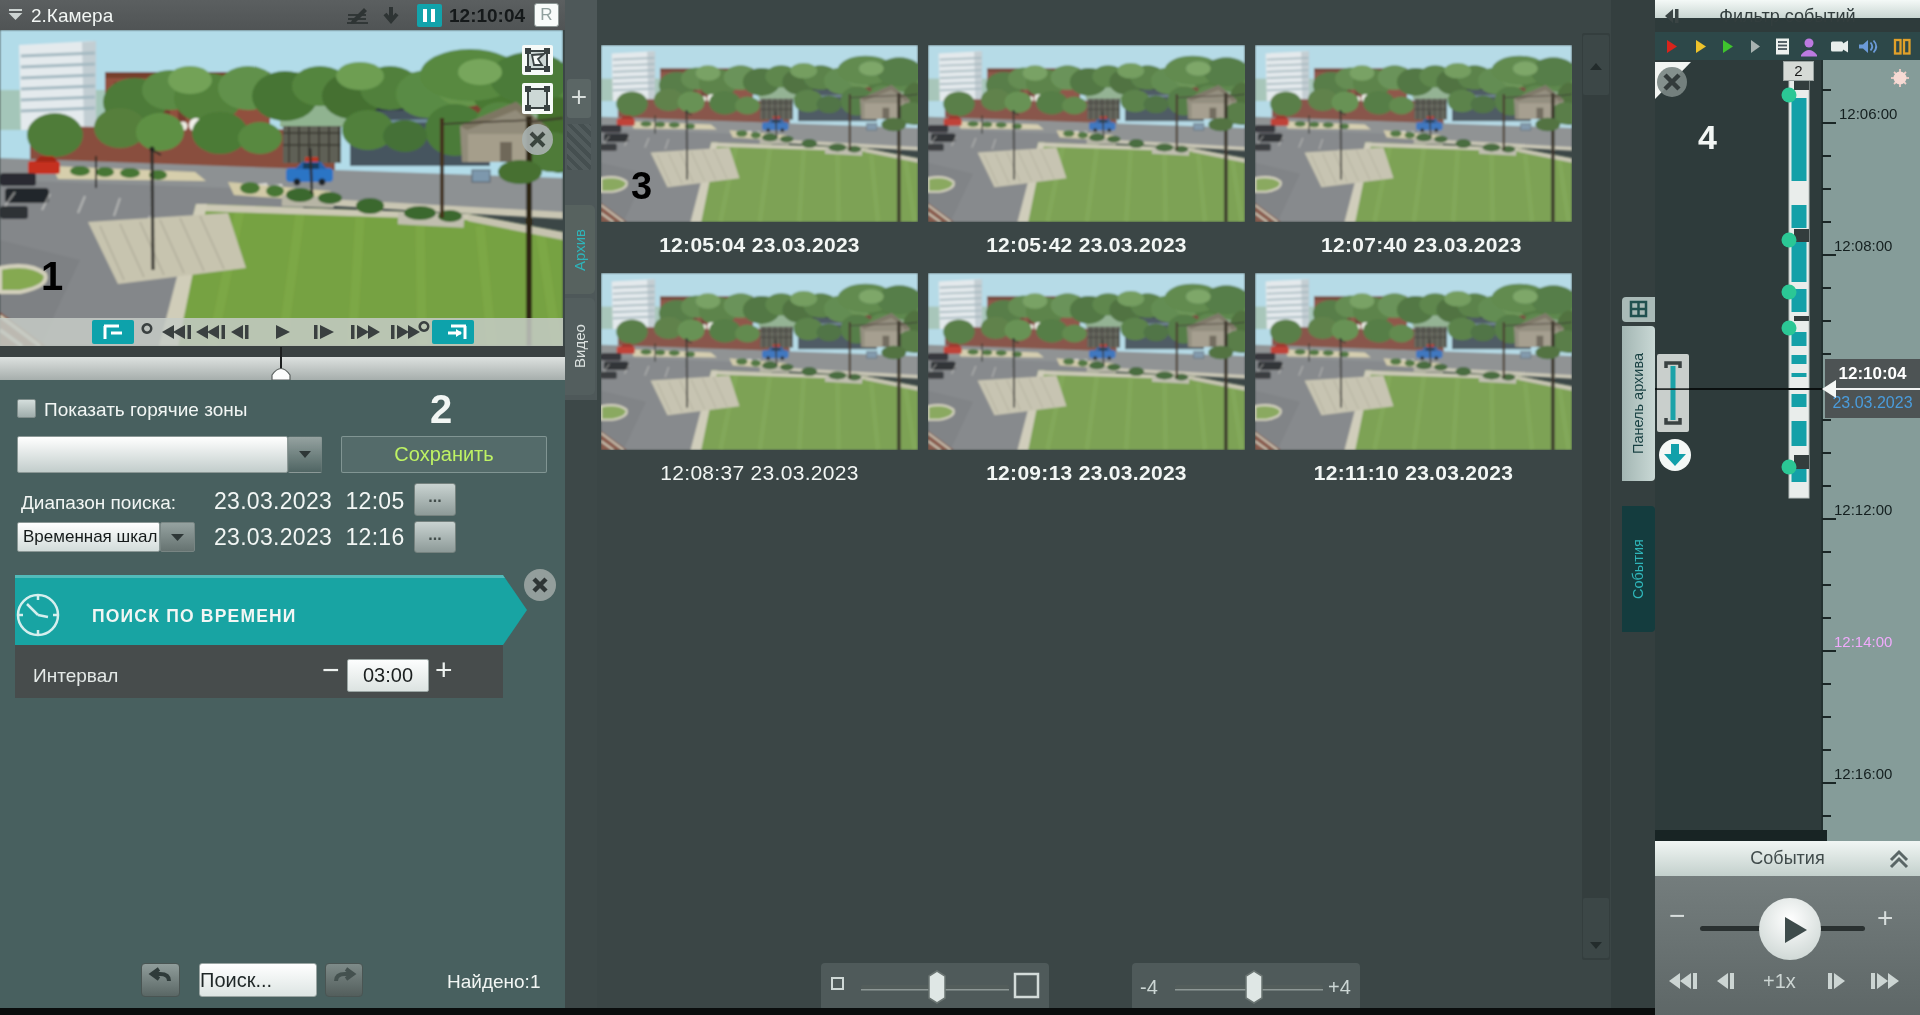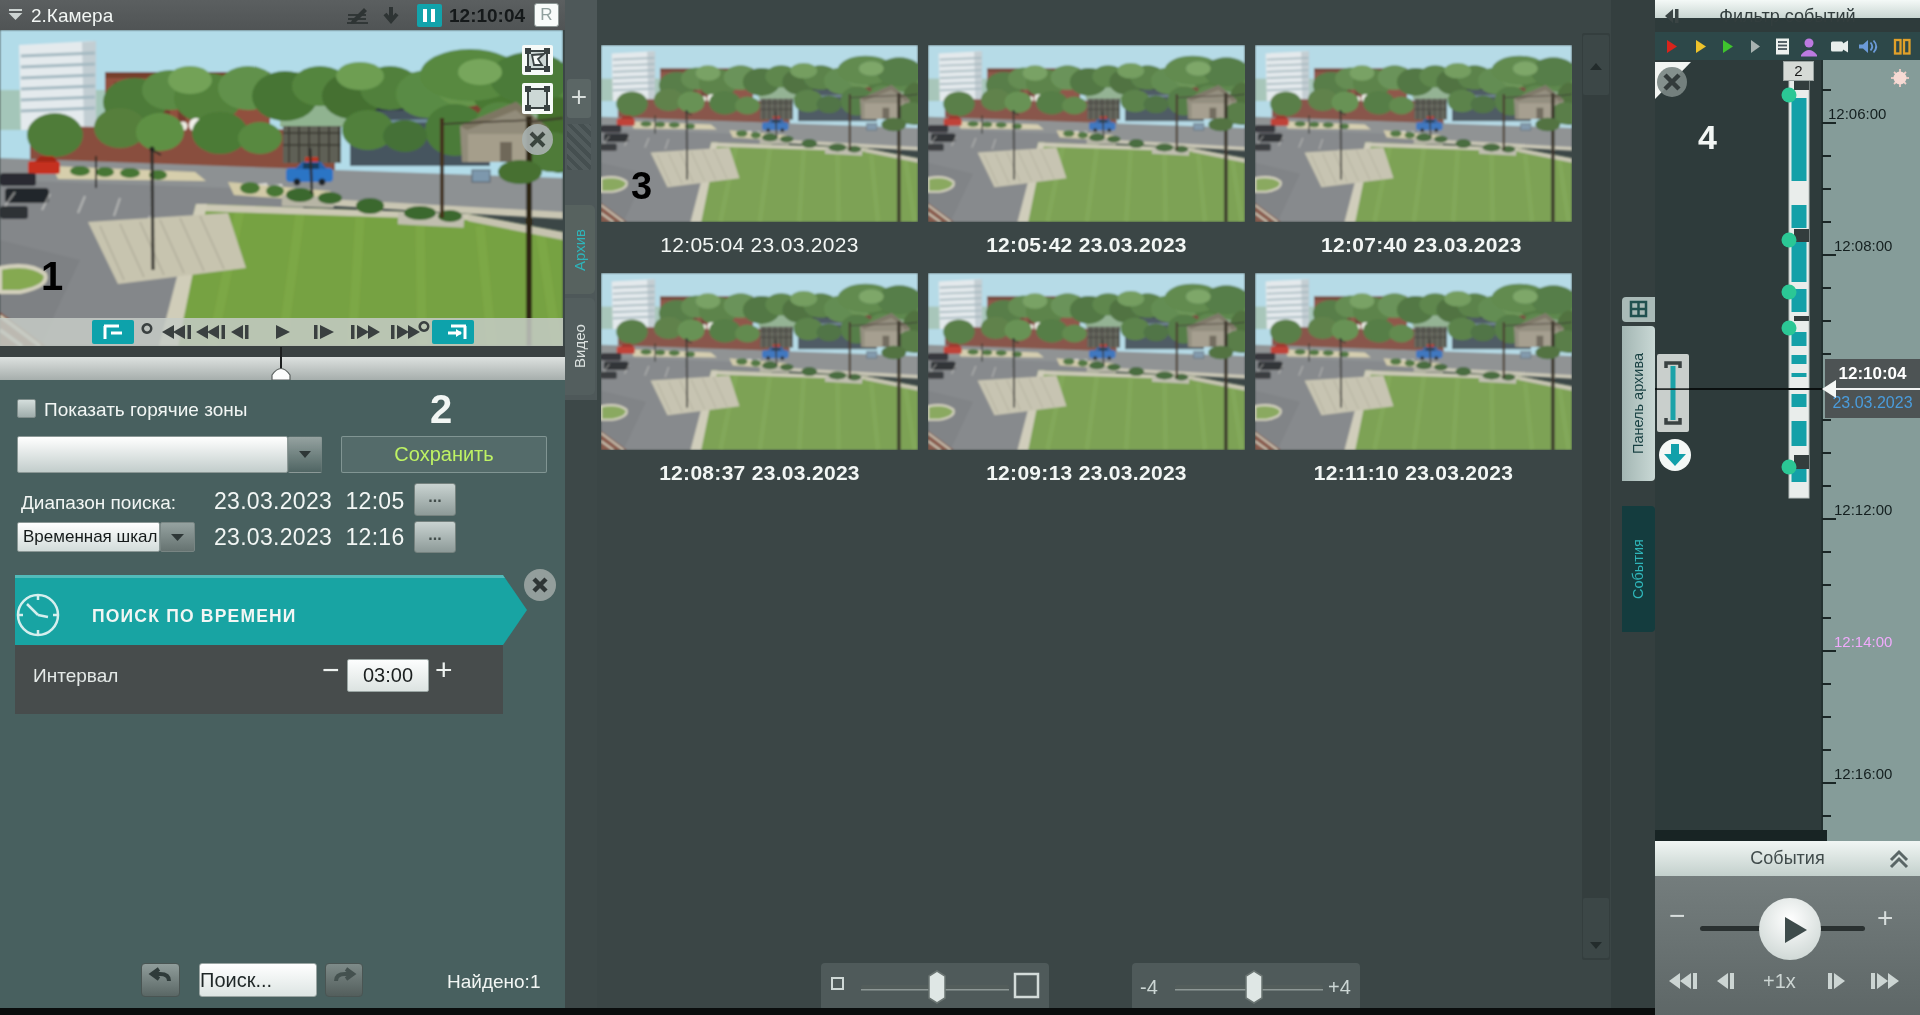--- a/index.html
+++ b/index.html
@@ -335,21 +335,21 @@
         <line x1="22" y1="37" x2="22" y2="42"></line>
         <line x1="2" y1="22" x2="7" y2="22"></line>
         <line x1="37" y1="22" x2="42" y2="22"></line>
       </g>
     </svg>
 <div class="a w" style="left:92px;top:226px;font-size:17.5px;font-weight:bold;letter-spacing:1.2px">ПОИСК ПО ВРЕМЕНИ</div>
 <div class="a" style="left:524px;top:189px;width:32px;height:32px;border-radius:50%;background:#939e9c">
 <svg width="32" height="32">
         <path d="M10,10 L22,22 M22,10 L10,22" stroke="#2e3535" stroke-width="4.5"></path>
       </svg></div>
-<div class="a" style="left:15px;top:265px;width:488px;height:69px;background:#474c4c">
+<div class="a" style="left:15px;top:265px;width:488px;height:53px;background:#474c4c">
 <div class="a" style="left:18px;top:20px;font-size:19px;color:#e4e9e7">Интервал</div>
 <div class="a" style="left:307px;top:8px;font-size:30px;color:#eef2f0">−</div>
 <div class="a" style="left:332px;top:14px;width:82px;height:33px;background:linear-gradient(#fdfefe,#dce3e1);border:1px solid #9aa5a3;border-radius:2px;font-size:20px;color:#1c2020;text-align:center;line-height:31px">03:00</div>
 <div class="a" style="left:420px;top:8px;font-size:30px;color:#eef2f0">+</div>
 </div>
 <div class="a" style="left:141px;top:583px;width:39px;height:34px;background:linear-gradient(#909d9b,#5a6765);border:1px solid #4a5553;border-radius:4px">
 <svg width="37" height="32">
         <path d="M10,17 q0,-7 9,-7 l6,0 M20,5 l7,5 -7,5" stroke="#2f3b3a" stroke-width="4" fill="none" transform="scale(-1,1) translate(-37,0)"></path>
       </svg></div>
 <div class="a" style="left:199px;top:583px;width:118px;height:34px;background:linear-gradient(#ffffff,#dde5e3);border:1px solid #9aa5a3;border-radius:3px;font-size:20px;color:#1f2727;text-align:left;line-height:32px">Поиск...</div>
@@ -381,24 +381,24 @@
 <svg class="a" style="left:601px;top:273px" width="317" height="177" viewBox="0 0 563 316" preserveAspectRatio="none">
     <use href="#scene" filter="url(#soft)"></use>
   </svg>
 <svg class="a" style="left:928px;top:273px" width="317" height="177" viewBox="0 0 563 316" preserveAspectRatio="none">
     <use href="#scene" filter="url(#soft)"></use>
   </svg>
 <svg class="a" style="left:1255px;top:273px" width="317" height="177" viewBox="0 0 563 316" preserveAspectRatio="none">
     <use href="#scene" filter="url(#soft)"></use>
   </svg>
 <div class="a" style="left:631px;top:165px;color:#000;font-size:38px;font-weight:bold">3</div>
-<div class="a w" style="left:601px;top:233px;width:317px;text-align:center;font-size:21px;font-weight:normal;letter-spacing:0.3px">12:05:04 23.03.2023</div>
+<div class="a w" style="left:601px;top:233px;width:317px;text-align:center;font-size:21px;font-weight:bold;letter-spacing:0.3px">12:05:04 23.03.2023</div>
 <div class="a w" style="left:928px;top:233px;width:317px;text-align:center;font-size:21px;font-weight:bold;letter-spacing:0.3px">12:05:42 23.03.2023</div>
 <div class="a w" style="left:1321px;top:233px;width:317px;text-align:left;font-size:21px;font-weight:bold;letter-spacing:0.3px">12:07:40 23.03.2023</div>
-<div class="a w" style="left:601px;top:461px;width:317px;text-align:center;font-size:21px;font-weight:bold;letter-spacing:0.3px">12:08:37 23.03.2023</div>
+<div class="a w" style="left:601px;top:461px;width:317px;text-align:center;font-size:21px;font-weight:normal;letter-spacing:0.3px">12:08:37 23.03.2023</div>
 <div class="a w" style="left:928px;top:461px;width:317px;text-align:center;font-size:21px;font-weight:bold;letter-spacing:0.3px">12:09:13 23.03.2023</div>
 <div class="a w" style="left:1255px;top:461px;width:317px;text-align:center;font-size:21px;font-weight:bold;letter-spacing:0.3px">12:11:10 23.03.2023</div>
 
 <div class="a" style="left:821px;top:963px;width:228px;height:48px;background:rgba(125,140,140,0.30);border-radius:4px">
 <svg width="228" height="48">
 <rect x="11" y="15" width="11" height="11" fill="none" stroke="#cfd8d6" stroke-width="2"></rect>
 <rect x="40" y="22" width="148" height="4" rx="2" fill="#535d5b"></rect>
 <rect x="40" y="26" width="148" height="1.5" fill="#8d9795"></rect>
 <rect x="194" y="11" width="23" height="23" fill="none" stroke="#d4dcda" stroke-width="2.5"></rect>
 <polygon points="116,8 124,13 124,35 116,40 108,35 108,13" fill="#dfe7e5" stroke="#6a7472" stroke-width="1.5"></polygon>
@@ -527,21 +527,21 @@
         <circle cx="134" cy="180" r="7.5"></circle>
 <circle cx="134" cy="232" r="7.5"></circle>
         <circle cx="134" cy="268" r="7.5"></circle>
 <circle cx="134" cy="407" r="7.5"></circle>
 </g>
 
 <rect x="0" y="770" width="172" height="11" fill="#182424"></rect>
 </svg>
 <div class="a w" style="left:43px;top:118px;font-size:34px;font-weight:bold">4</div>
 <div class="a" style="left:128px;top:61px;width:31px;height:20px;background:#d6dad6;border:1px solid #9aa3a1;font-size:15px;color:#1a1a1a;text-align:center;line-height:18px">2</div>
-<div class="a" style="left:173px;top:105px;font-size:15px;color:#141f1f">12:06:00</div>
+<div class="a" style="left:184px;top:105px;font-size:15px;color:#141f1f">12:06:00</div>
 <div class="a" style="left:179px;top:237px;font-size:15px;color:#141f1f">12:08:00</div>
 <div class="a" style="left:179px;top:501px;font-size:15px;color:#141f1f">12:12:00</div>
 <div class="a" style="left:179px;top:633px;font-size:15px;color:#f0abfc">12:14:00</div>
 <div class="a" style="left:179px;top:765px;font-size:15px;color:#141f1f">12:16:00</div>
 <div class="a" style="left:170px;top:359px;width:95px;height:59px;background:#4d5354">
 <div class="a" style="left:0;top:5px;width:95px;text-align:center;font-size:17px;font-weight:bold;color:#fff">12:10:04</div>
 <div class="a" style="left:0;top:28.5px;width:95px;height:2px;background:#f2f2f2"></div>
 <div class="a" style="left:0;top:35px;width:95px;text-align:center;font-size:16px;color:#4a9cdc">23.03.2023</div>
 </div>
 <svg class="a" style="left:166px;top:379px" width="16" height="20">

